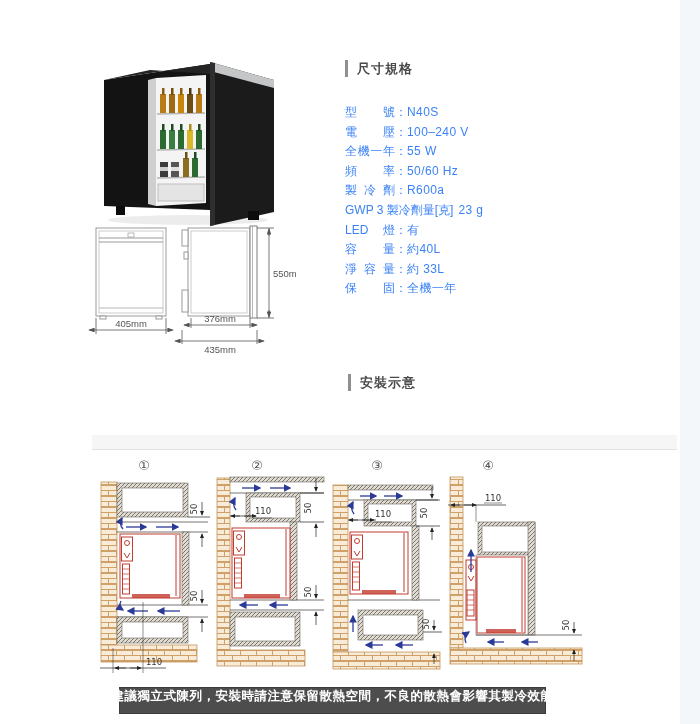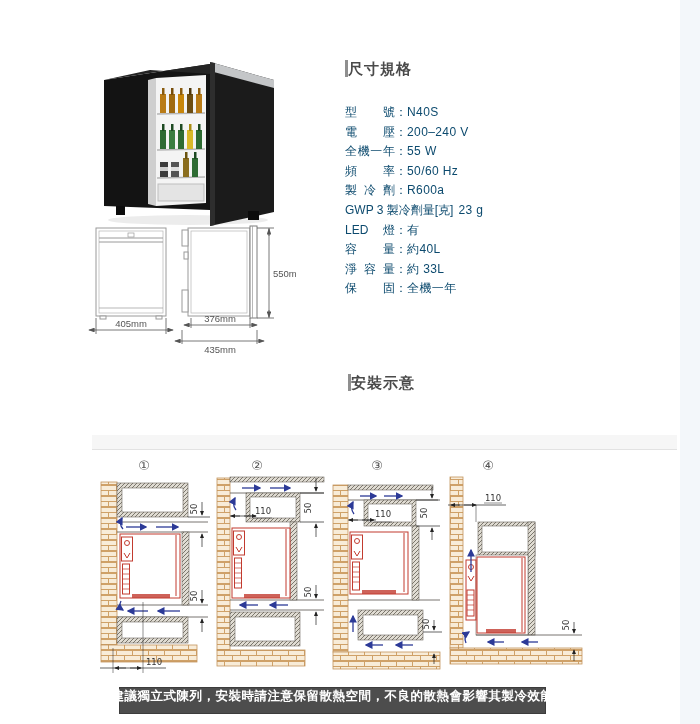--- a/index.html
+++ b/index.html
@@ -3,24 +3,24 @@
 <meta charset="utf-8">
 <style>
   html,body{margin:0;padding:0;background:#fff}
   .page{position:relative;width:700px;height:724px;background:#fff;overflow:hidden;
         font-family:"Liberation Sans","DejaVu Sans",sans-serif;color:#666}
   .scroll-gutter{position:absolute;right:0;top:0;width:20px;height:724px;background:#f3f7fa}
   .photo,.dims-svg{position:absolute}
   .photo{left:98px;top:56px}
   .dims-svg{left:86px;top:222px}
   .specs{position:absolute;left:345px;top:60px;width:262px}
-  .sec-heading{font-size:15px;font-weight:bold;color:#4a4a4a;border-left:3px solid #8f8f8f;
-               line-height:17px;letter-spacing:1px}
+  .sec-heading{font-size:13px;font-weight:bold;color:#4a4a4a;border-left:3px solid #8f8f8f;
+               padding-left:9px;line-height:17px;letter-spacing:1px}
   .install-heading{position:absolute;left:348px;top:374px}
-  .spec-list{margin-top:26px;font-size:12px;line-height:19.6px;color:#0c4a6e}
+  .spec-list{margin-top:26px;font-size:12px;line-height:19.6px;color:#3b82f6}
   .spec-label{display:inline-block;width:50px;text-align:justify;text-align-last:justify;vertical-align:top;white-space:nowrap}
   .spec-row--full .spec-label{width:auto;text-align:right;text-align-last:left}
   .spec-row--full .spec-sep{display:inline-block;width:5px}
   .spec-value{letter-spacing:.4px}
   .band{position:absolute;left:92px;top:435px;width:585px;height:14px;background:#f6f6f6;border-bottom:1px solid #e2e2e2}
   .dg{position:absolute;top:452px}
   .dg text{font-family:"DejaVu Sans",sans-serif}
   .note-banner{position:absolute;left:119px;top:687px;width:427px;height:27px;background:#4d4d4d;
                border:1px solid #3c3c3c;box-sizing:border-box;color:#fff;font-size:12.5px;font-weight:bold;
                display:flex;align-items:flex-start;justify-content:center;letter-spacing:.5px;white-space:nowrap}
@@ -133,21 +133,21 @@
       <text x="187" y="55">550mm</text>
     </g>
   </svg>
 
   <div class="specs">
     <div class="sec-heading">
       <span>尺寸規格</span>
     </div>
     <div class="spec-list">
       <div class="spec-row"><span class="spec-label">型號</span><span class="spec-sep">：</span><span class="spec-value">N40S</span></div>
-      <div class="spec-row"><span class="spec-label">電壓</span><span class="spec-sep">：</span><span class="spec-value">200–240 V</span></div>
+      <div class="spec-row"><span class="spec-label">電壓</span><span class="spec-sep">：</span><span class="spec-value">100–240 V</span></div>
       <div class="spec-row"><span class="spec-label">全機一年</span><span class="spec-sep">：</span><span class="spec-value">55 W</span></div>
       <div class="spec-row"><span class="spec-label">頻率</span><span class="spec-sep">：</span><span class="spec-value">50/60 Hz</span></div>
       <div class="spec-row"><span class="spec-label">製冷劑</span><span class="spec-sep">：</span><span class="spec-value">R600a</span></div>
       <div class="spec-row spec-row--full"><span class="spec-label">GWP 3 製冷劑量[克]</span><span class="spec-sep"> </span><span class="spec-value">23 g</span></div>
       <div class="spec-row"><span class="spec-label">LED燈</span><span class="spec-sep">：</span><span class="spec-value">有</span></div>
       <div class="spec-row"><span class="spec-label">容量</span><span class="spec-sep">：</span><span class="spec-value">約40L</span></div>
       <div class="spec-row"><span class="spec-label">淨容量</span><span class="spec-sep">：</span><span class="spec-value">約 33L</span></div>
       <div class="spec-row"><span class="spec-label">保固</span><span class="spec-sep">：</span><span class="spec-value">全機一年</span></div>
     </div>
   </div>

